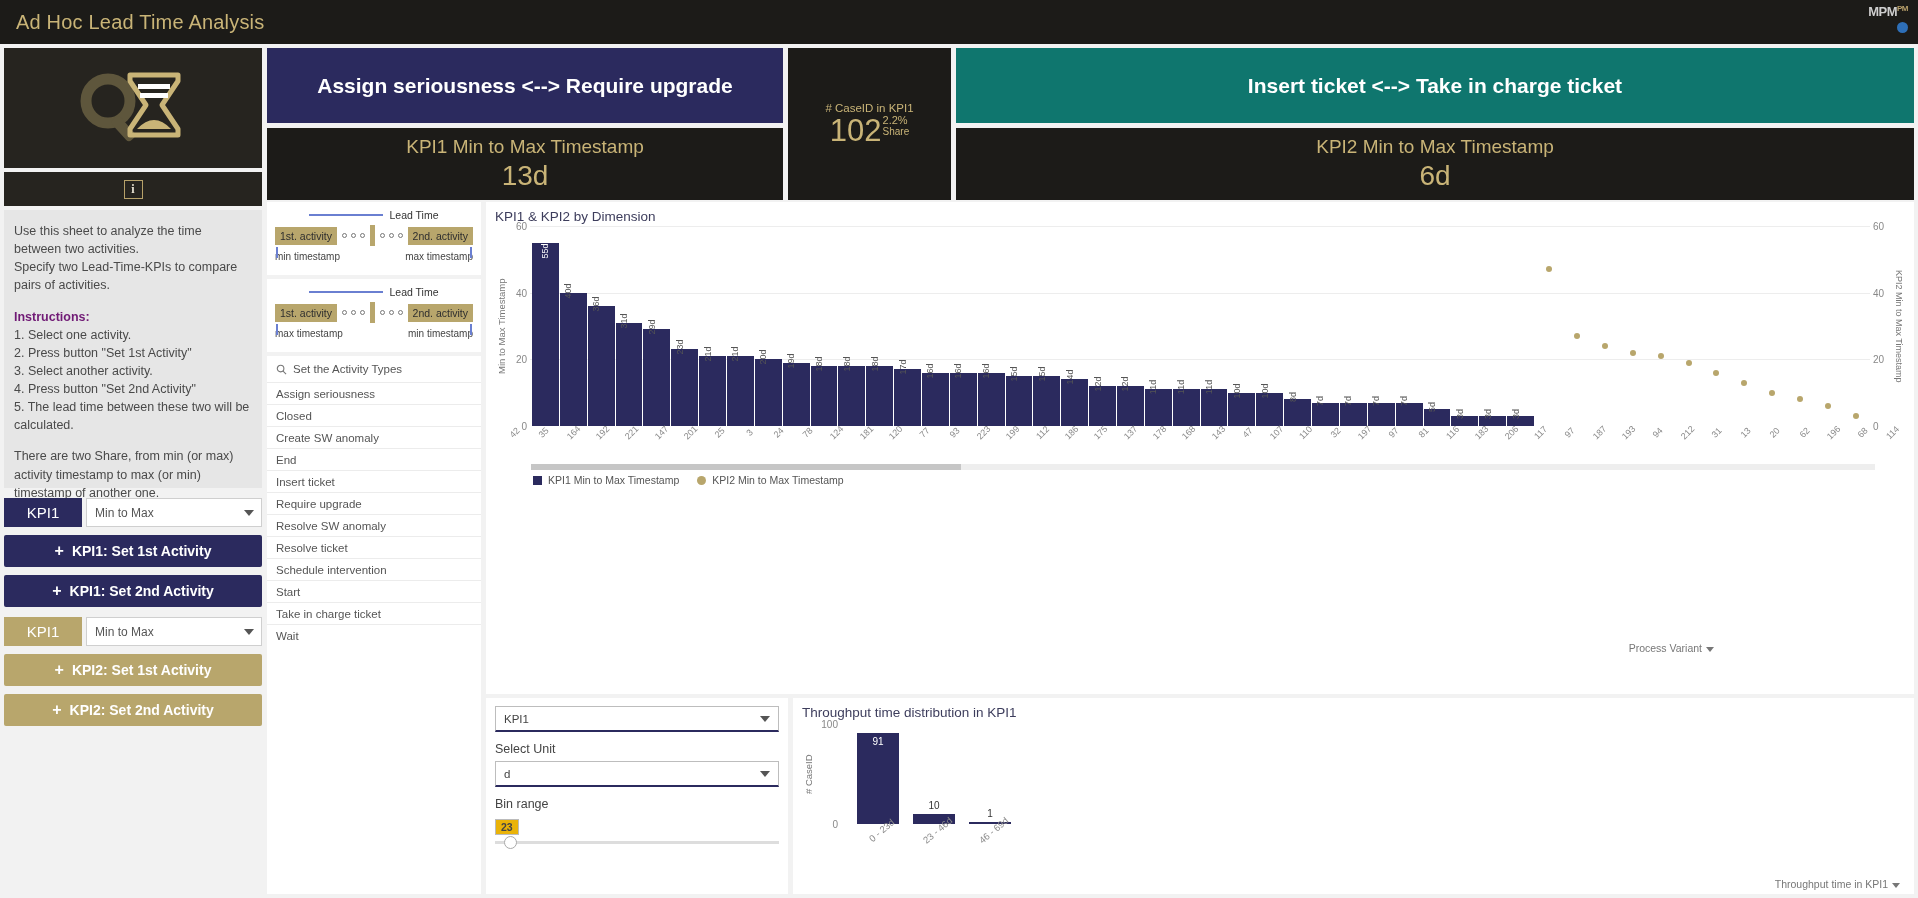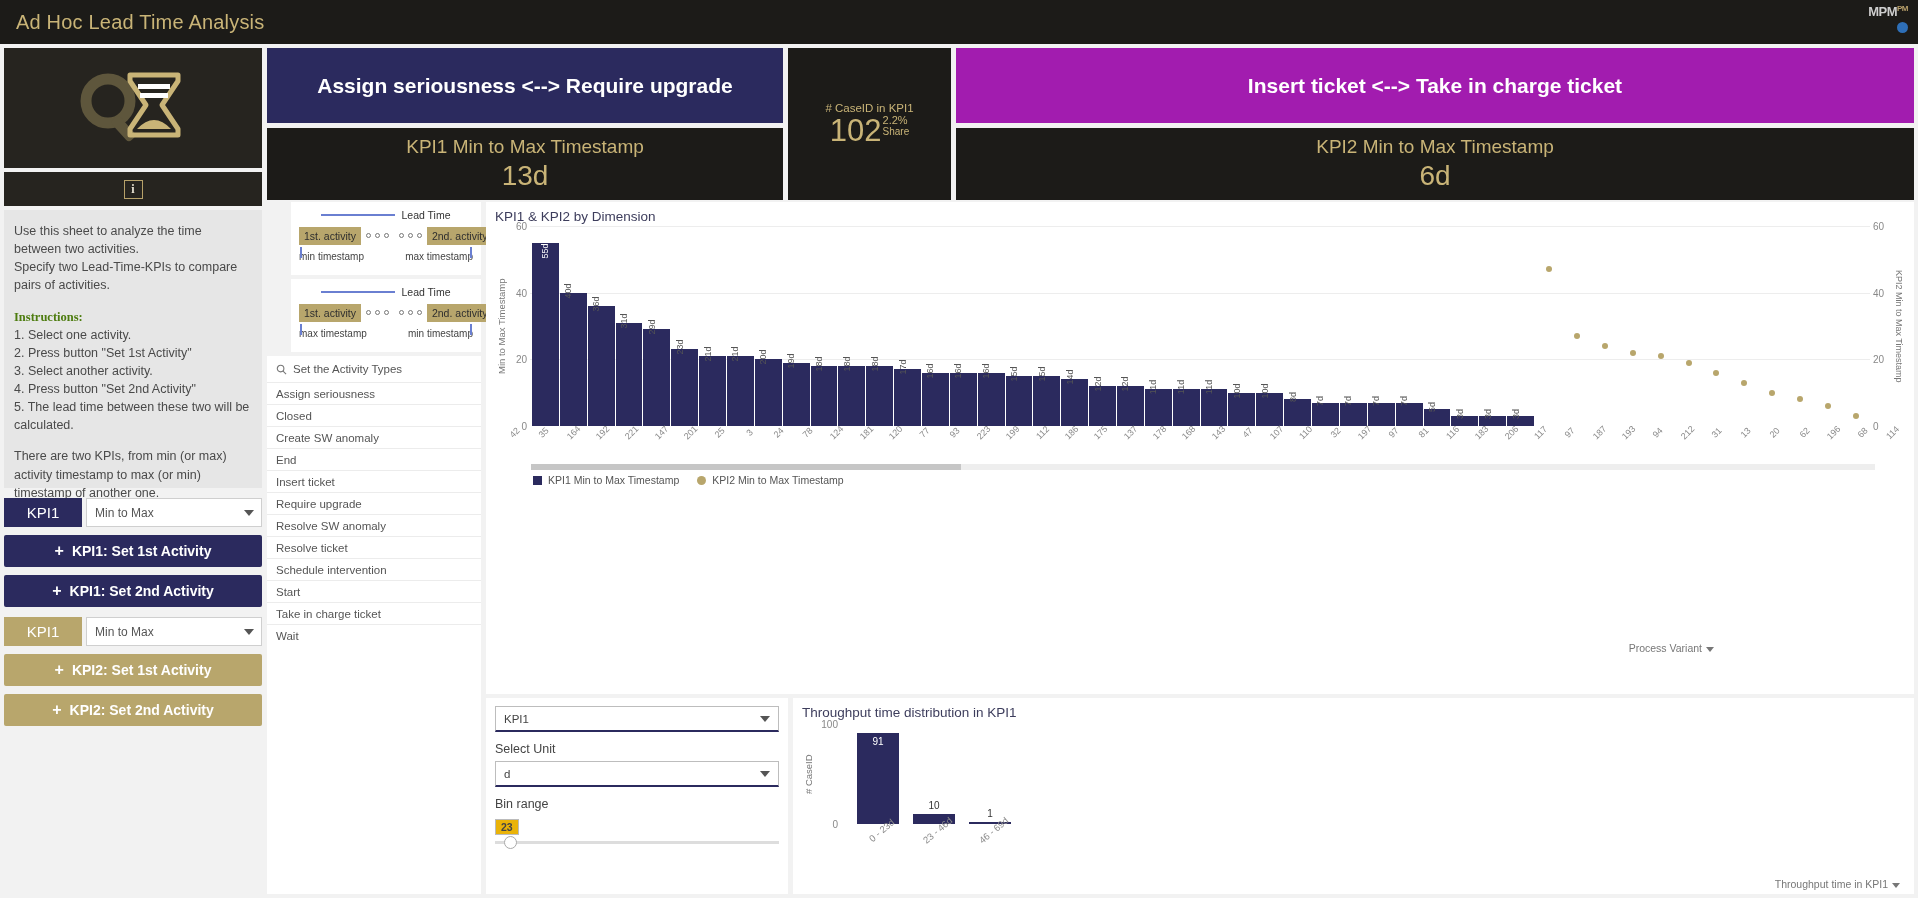--- a/index.html
+++ b/index.html
@@ -41,21 +41,21 @@
   }
   .info-glyph {
     width: 19px; height: 19px; border: 1px solid #b6a169; color: #e7e2d3;
     font-size: 12px; font-weight: bold; font-family: "Liberation Serif", serif;
     display: flex; align-items: center; justify-content: center;
   }
   .instructions {
     background: #e6e6e6; flex: 0 0 auto; height: 278px;
     padding: 12px 10px; font-size: 12.5px; color: #4a4a4a; line-height: 1.45;
   }
-  .instructions b { color: #4d7c0f; font-family: Liberation Serif, serif; }
+  .instructions b { color: #701a75; }
   .kpi-row { display: flex; gap: 4px; margin-top: 6px; }
   .kpi-tag {
     width: 78px; height: 29px; color: #fff; font-size: 15px;
     display: flex; align-items: center; justify-content: center;
   }
   .kpi-tag.navy { background: #2b2a5e; }
   .kpi-tag.gold { background: #b8a66c; }
   .select {
     flex: 1; height: 29px; background: #fff; border: 1px solid #cfcfcf;
     display: flex; align-items: center; padding: 0 8px;
@@ -80,21 +80,21 @@
 
   
   .kpi-strip { display: flex; gap: 5px; height: 152px; }
   .kpi-left-col { width: 516px; display: flex; flex-direction: column; gap: 5px; }
   .kpi-right-col { flex: 1; display: flex; flex-direction: column; gap: 5px; }
   .variant-card {
     height: 75px; display: flex; align-items: center; justify-content: center;
     color: #fff; font-size: 21px; font-weight: bold; text-align: center; padding: 0 12px;
   }
   .variant-card.navy { background: #2b2a5e; }
-  .variant-card.gold { background: #a21caf; }
+  .variant-card.gold { background: #0f766e; }
   .ts-card {
     flex: 1; background: #1c1b18; display: flex; flex-direction: column;
     align-items: center; justify-content: center;
   }
   .ts-title { color: #c9b477; font-size: 19px; }
   .ts-value { color: #c9b477; font-size: 28px; margin-top: 2px; }
   .case-card {
     width: 163px; background: #1c1b18; display: flex; flex-direction: column;
     align-items: center; justify-content: center;
   }
@@ -110,21 +110,21 @@
     height: 26px; background: #4d4d4d; color: #fff; font-size: 14px;
     display: flex; align-items: center; justify-content: center; letter-spacing: .4px;
   }
 
   
   .content { flex: 1; display: flex; gap: 5px; }
   .col-activity { width: 214px; display: flex; flex-direction: column; gap: 4px; }
   .col-charts  { flex: 1; display: flex; flex-direction: column; gap: 4px; }
 
   
-  .lt-card { background: #fff; height: 73px; padding: 6px 8px 4px; position: relative; margin-left: 24px; }
+  .lt-card { background: #fff; height: 73px; padding: 6px 8px 4px; position: relative; }
   .lt-head { display: flex; align-items: center; justify-content: center; gap: 6px; height: 14px; }
   .lt-line { width: 74px; height: 2px; background: #6a7fd1; }
   .lt-label { font-size: 10.5px; color: #333; }
   .lt-body { display: flex; align-items: center; gap: 5px; margin-top: 3px; }
   .lt-chip {
     background: #b8a66c; color: #2e2e2e; font-size: 10.5px;
     padding: 3px 5px; white-space: nowrap;
   }
   .lt-chip.blank { width: 30px; height: 21px; padding: 0; }
   .lt-dots { display: flex; gap: 4px; }
@@ -281,21 +281,21 @@
       <div>Use this sheet to analyze the time between two activities.</div>
       <div>Specify two Lead-Time-KPIs to compare pairs of activities.</div>
       <div style="height:13px"></div>
       <div><b>Instructions:</b></div>
       <div>1. Select one activity.</div>
       <div>2. Press button "Set 1st Activity"</div>
       <div>3. Select another activity.</div>
       <div>4. Press button "Set 2nd Activity"</div>
       <div>5. The lead time between these two will be calculated.</div>
       <div style="height:13px"></div>
-      <div>There are two KPIs, from min (or max) activity timestamp to max (or min) timestamp of another one.</div>
+      <div>There are two Share, from min (or max) activity timestamp to max (or min) timestamp of another one.</div>
     </div>
 
     <div class="kpi-row">
       <div class="kpi-tag navy">KPI1</div>
       <div class="select">
         <span>Min to Max</span>
         <span class="caret"></span>
       </div>
     </div>
     <div class="act-btn navy">

